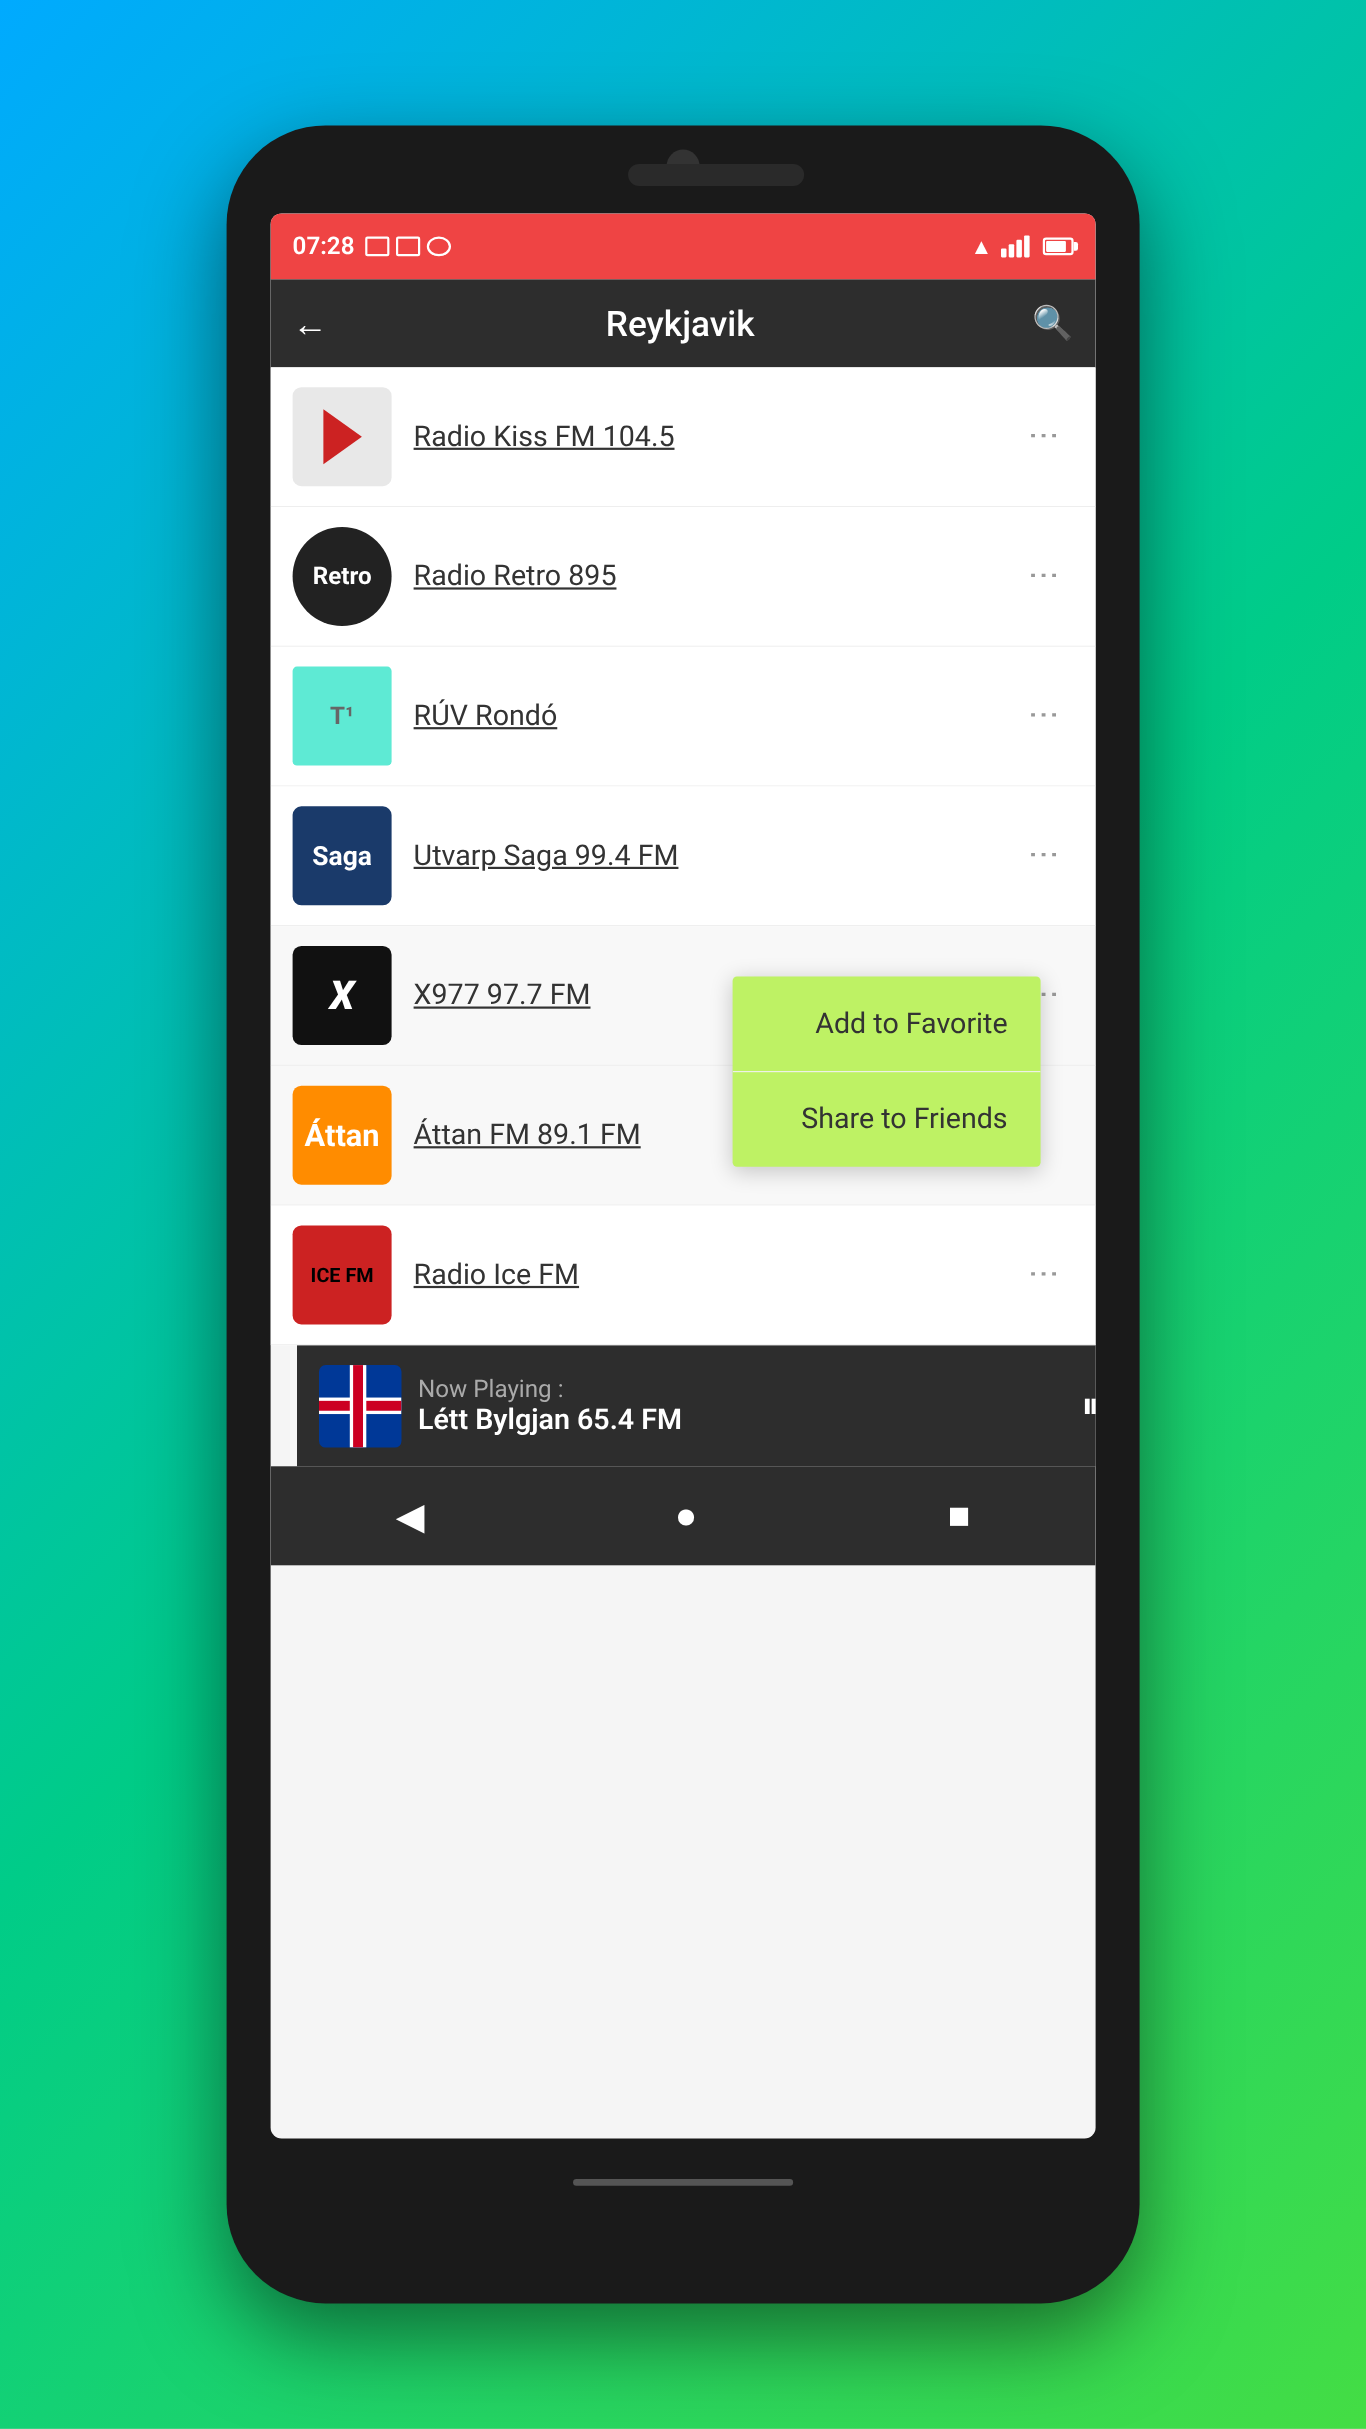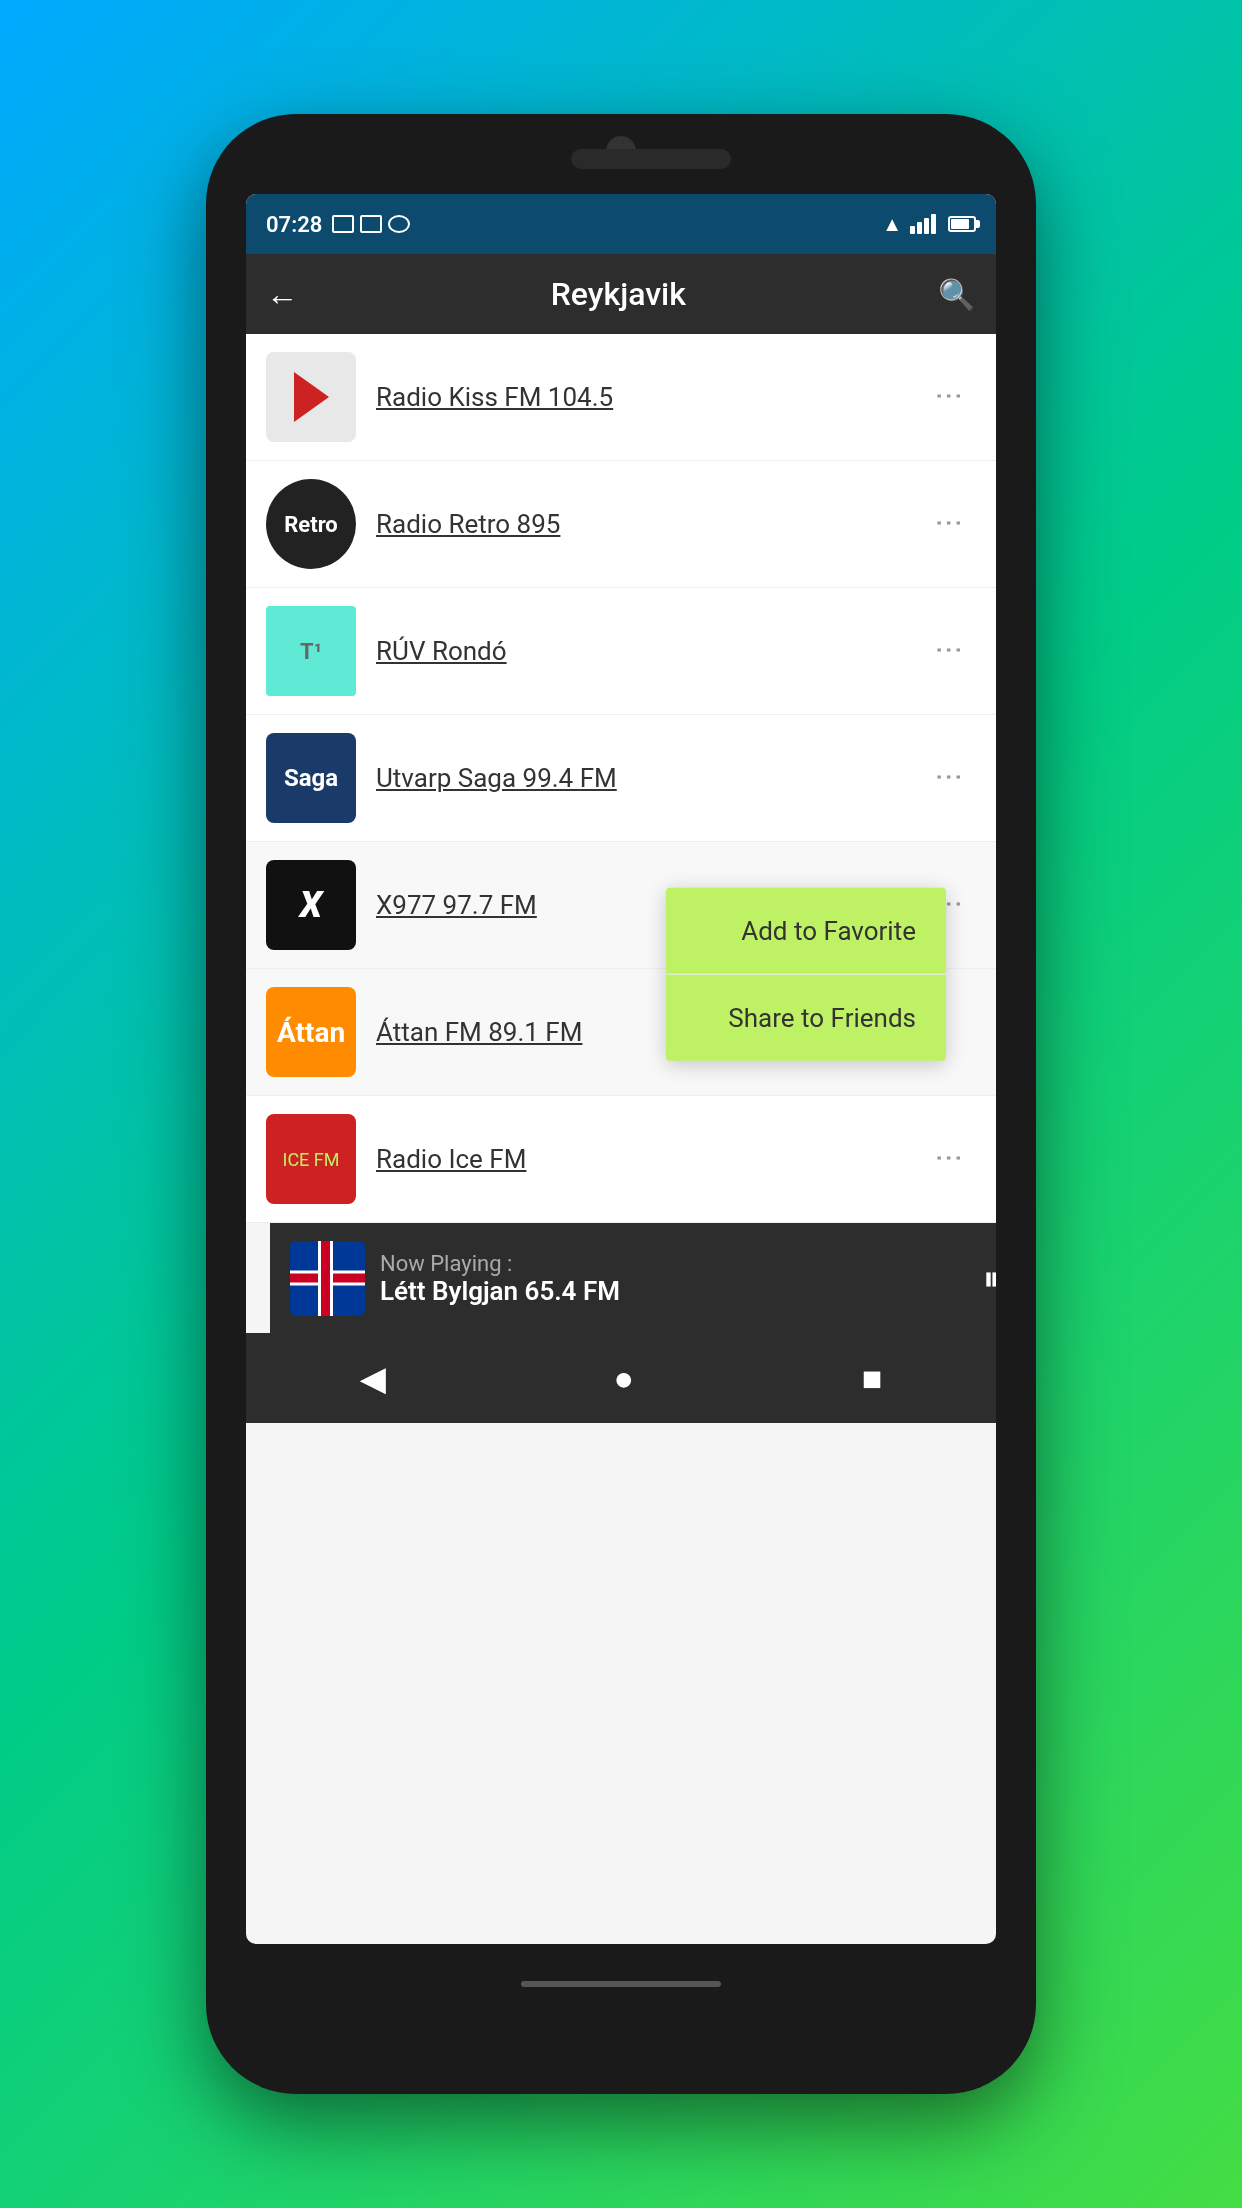--- a/index.html
+++ b/index.html
@@ -63,21 +63,21 @@
       background: #f5f5f5;
       overflow: hidden;
       position: relative;
       border-radius: 10px;
     }
 
     
     .status-bar {
       width: 100%;
       height: 60px;
-      background: #0c4a6e;
+      background: #ef4444;
       display: flex;
       align-items: center;
       justify-content: space-between;
       padding: 0 20px;
       color: white;
       font-size: 22px;
       font-weight: 500;
     }
 
     .status-left {
@@ -397,23 +397,23 @@
       color: white;
       font-size: 28px;
       font-weight: bold;
     }
 
     .logo-ice {
       background: #cc2222;
     }
 
     .logo-ice-text {
-      color: #bef264;
+      color: #000000;
       font-size: 18px;
-      font-weight: normal;
+      font-weight: bold;
     }
 
     .logo-iceland-flag {
       width: 75px;
       height: 75px;
       background: #003897;
       position: relative;
       overflow: hidden;
     }
 

